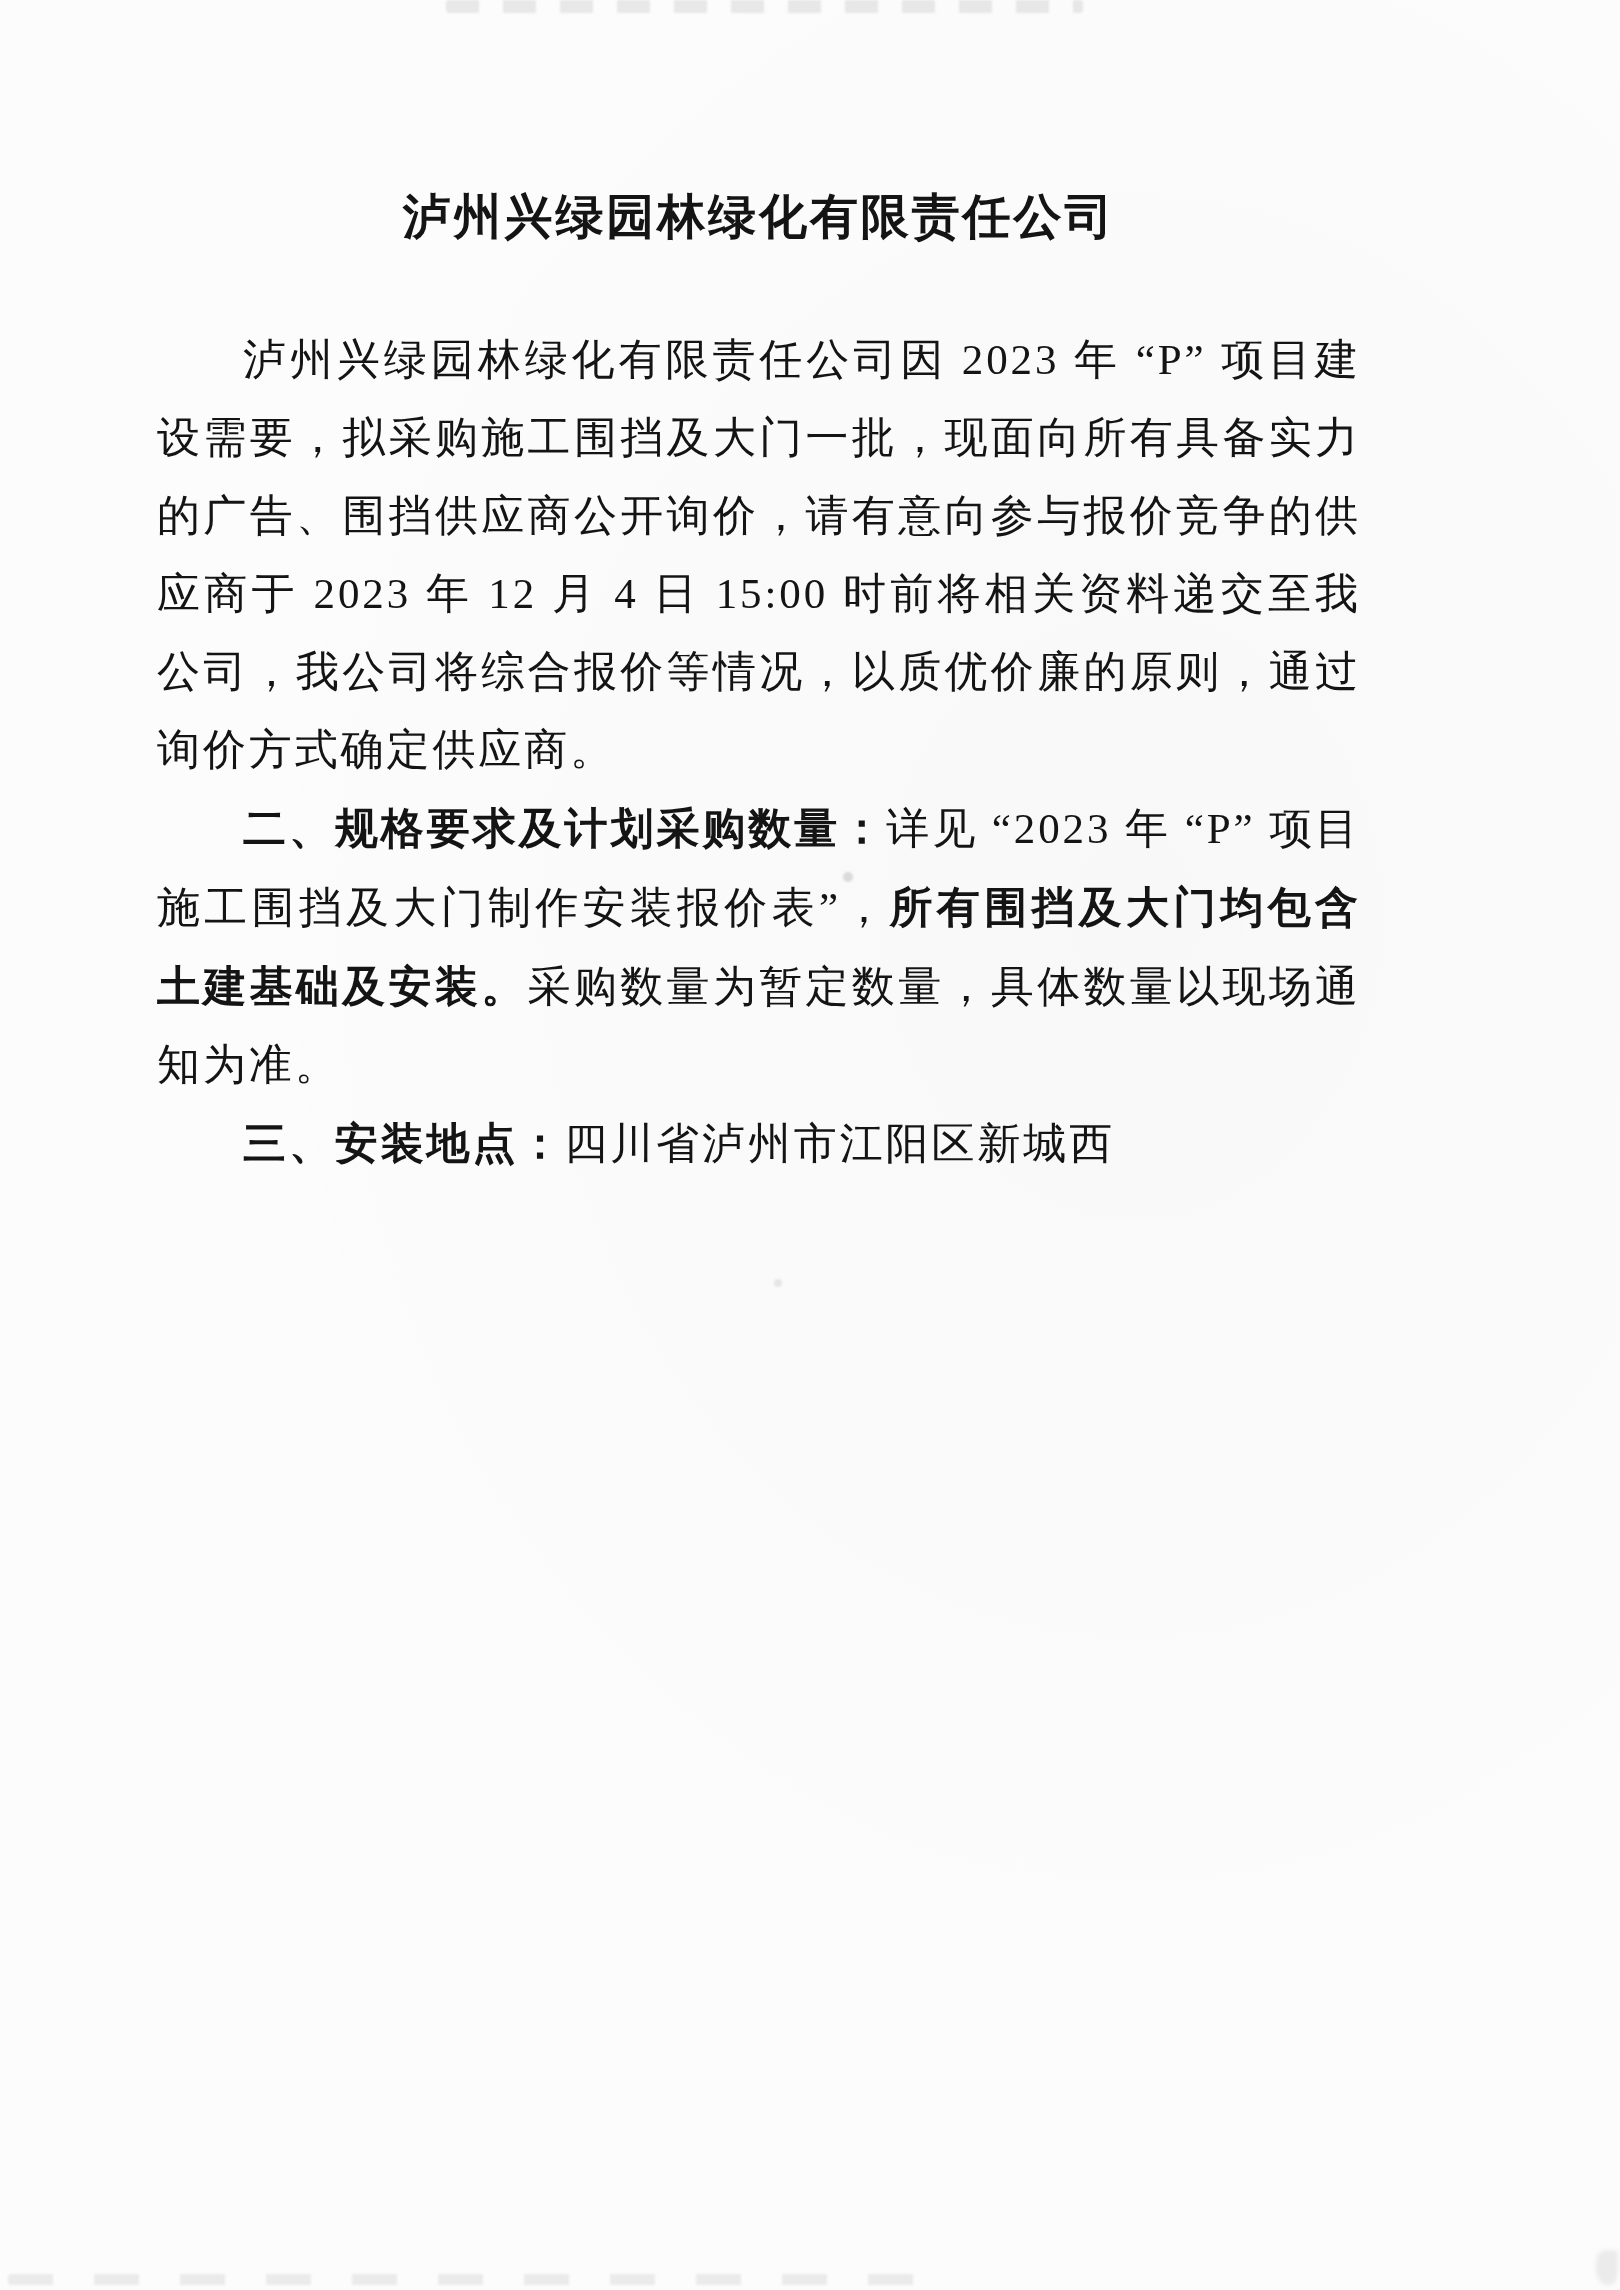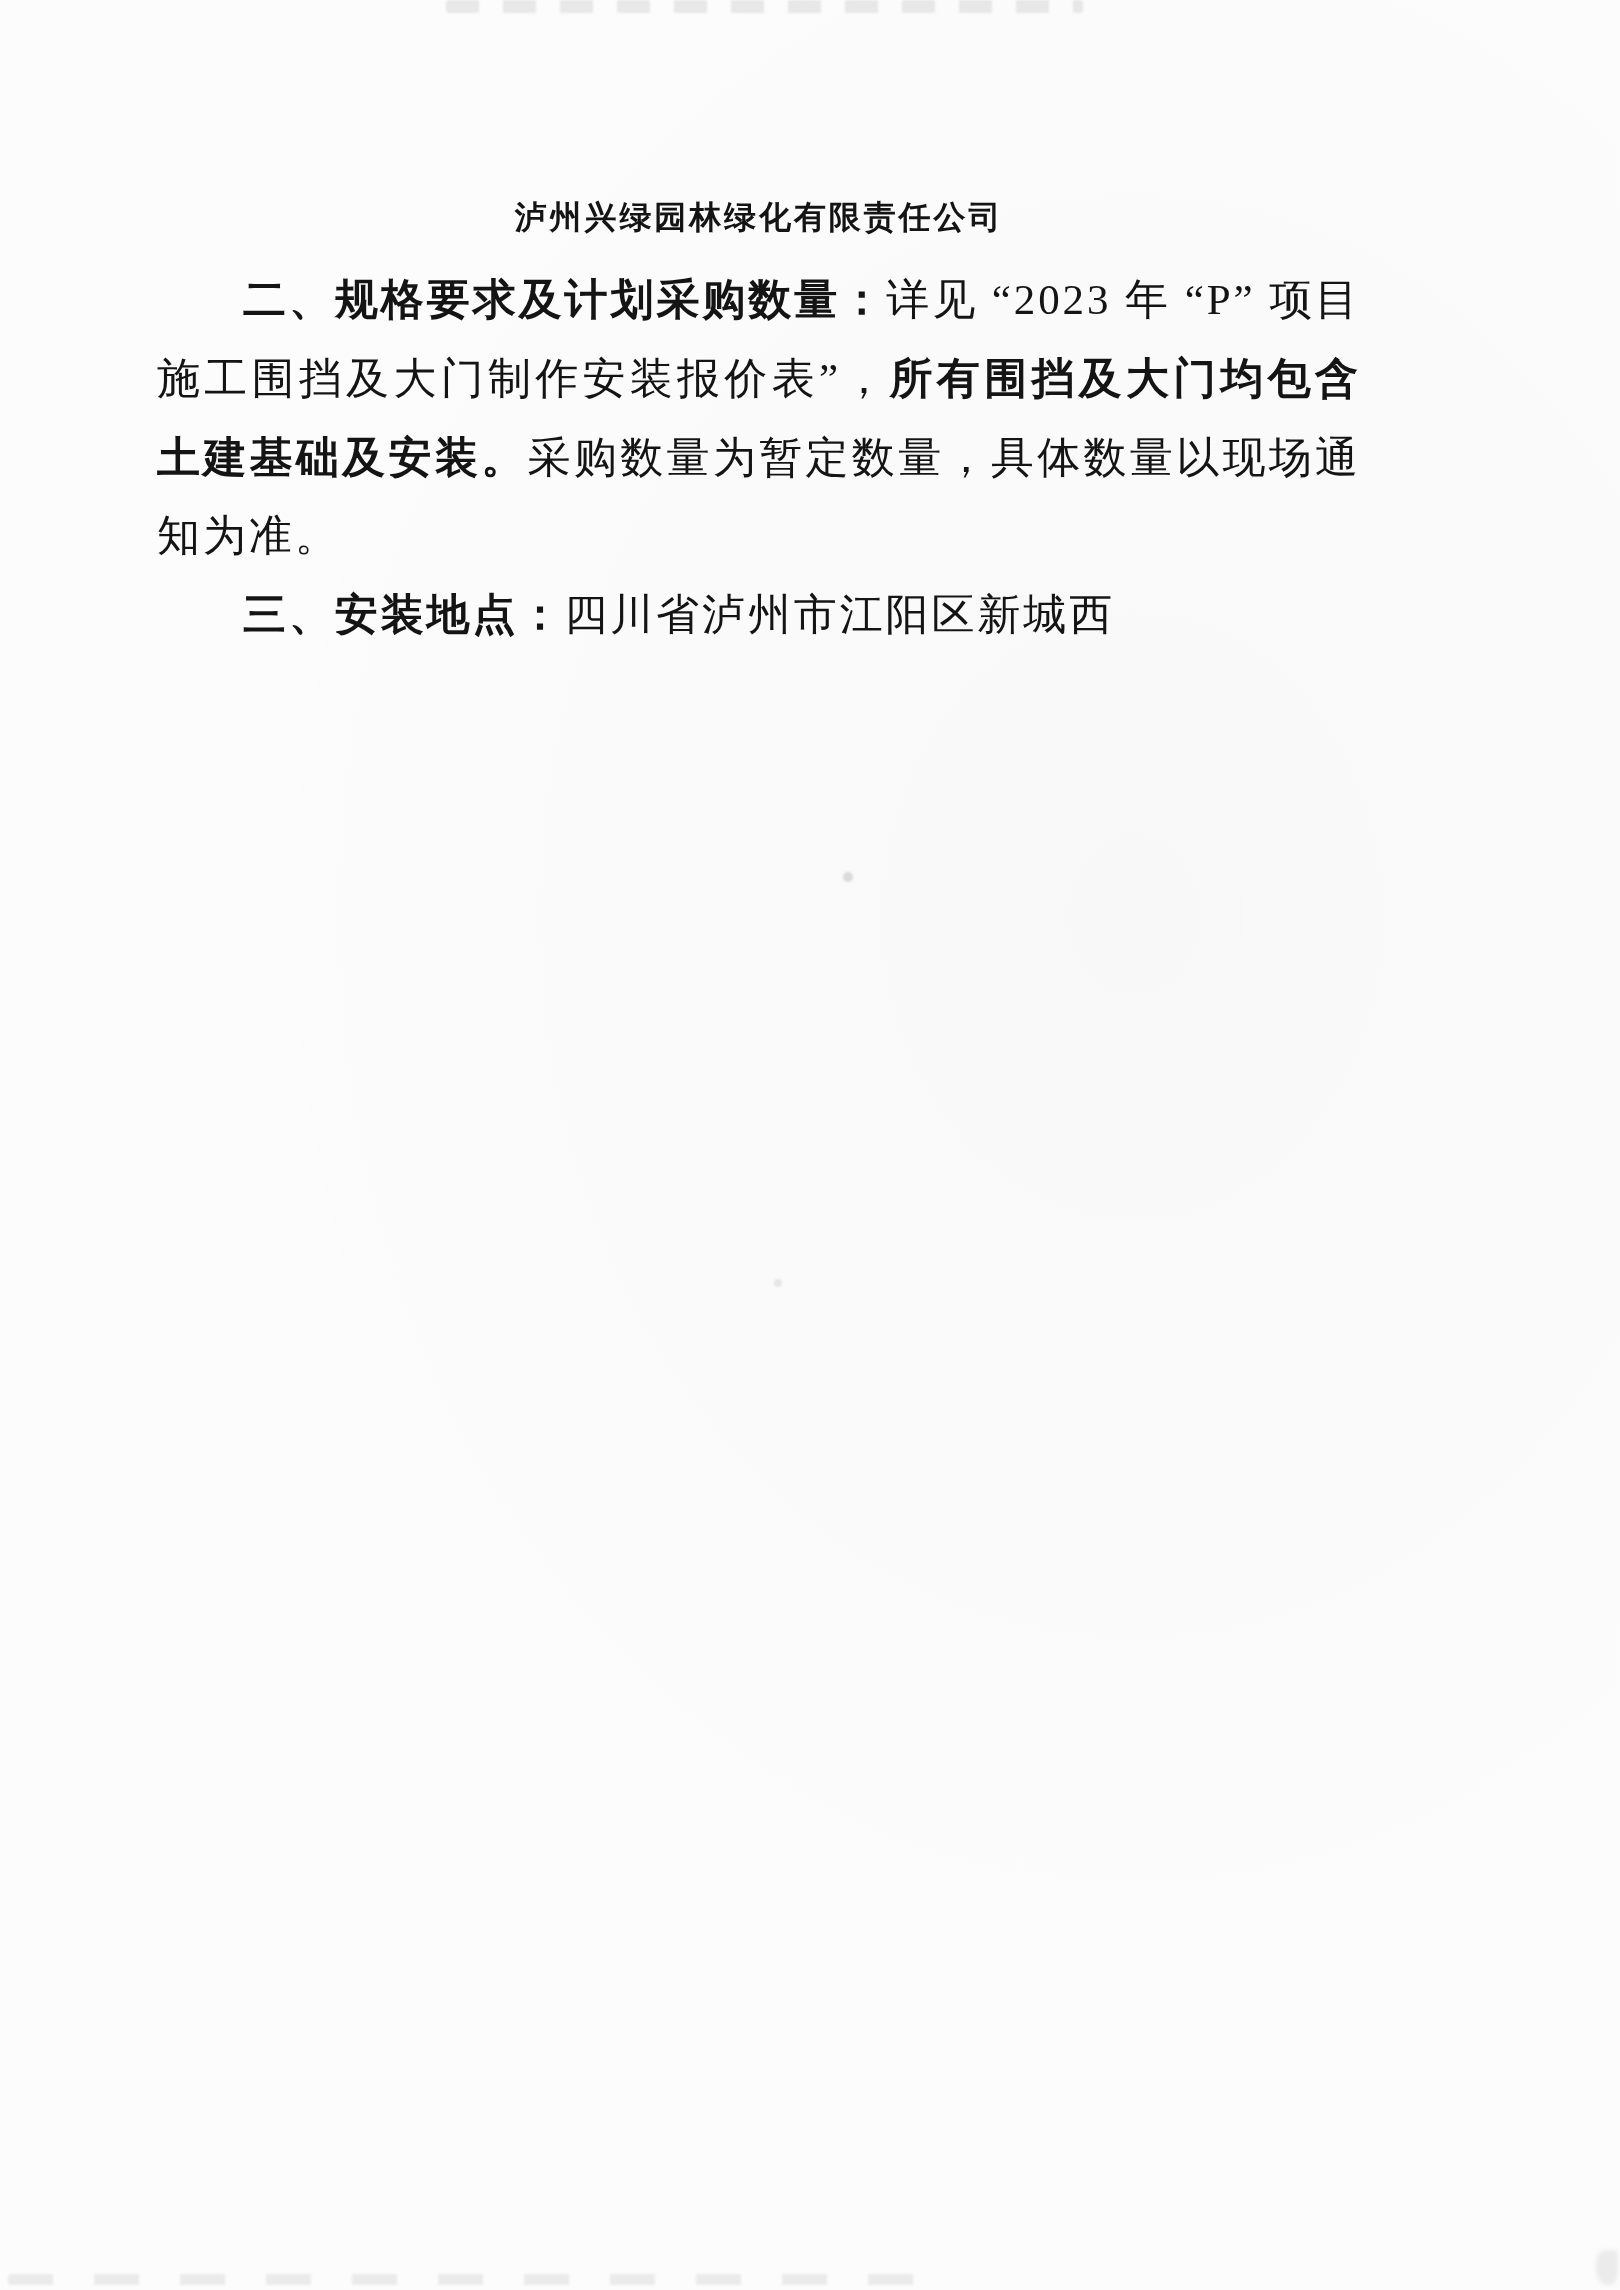--- a/index.html
+++ b/index.html
@@ -19,21 +19,21 @@
       radial-gradient(ellipse at 70% 40%, rgba(0,0,0,0.015), rgba(0,0,0,0) 60%),
       #fcfcfc;
   }
   .content {
     position: absolute;
     left: 157px;
     top: 174px;
     width: 1204px;
   }
   .title {
-    font-size: 32px;
+    font-size: 48px;
     font-weight: 700;
     line-height: 86px;
     text-align: center;
     letter-spacing: 2.9px;
     margin: 0;
   }
   .para {
     font-size: 43px;
     line-height: 78px;
     letter-spacing: 2.9px;
@@ -78,20 +78,21 @@
 <body>
 
 <div class="page">
 
   <div class="artifact artifact-top"></div>
 
   <div class="content">
 
     <h1 class="title">泸州兴绿园林绿化有限责任公司</h1>
 
+    <p class="para first"><span>泸州兴绿园林绿化有限责任公司因 2023 年 “P” 项目建设需要，拟采购施工围挡及大门一批，现面向所有具备实力的广告、围挡供应商公开询价，请有意向参与报价竞争的供应商于 2023 年 12 月 4 日 15:00 时前将相关资料递交至我公司，我公司将综合报价等情况，以质优价廉的原则，通过询价方式确定供应商。</span></p>
 
 
     <p class="para"><span class="run-bold">二、规格要求及计划采购数量：</span><span>详见 “2023 年 “P” 项目施工围挡及大门制作安装报价表”，</span><span class="run-bold">所有围挡及大门均包含土建基础及安装。</span><span>采购数量为暂定数量，具体数量以现场通知为准。</span></p>
 
     <p class="para"><span class="run-bold">三、安装地点：</span><span>四川省泸州市江阳区新城西</span></p>
 
 
 
 
   </div>

